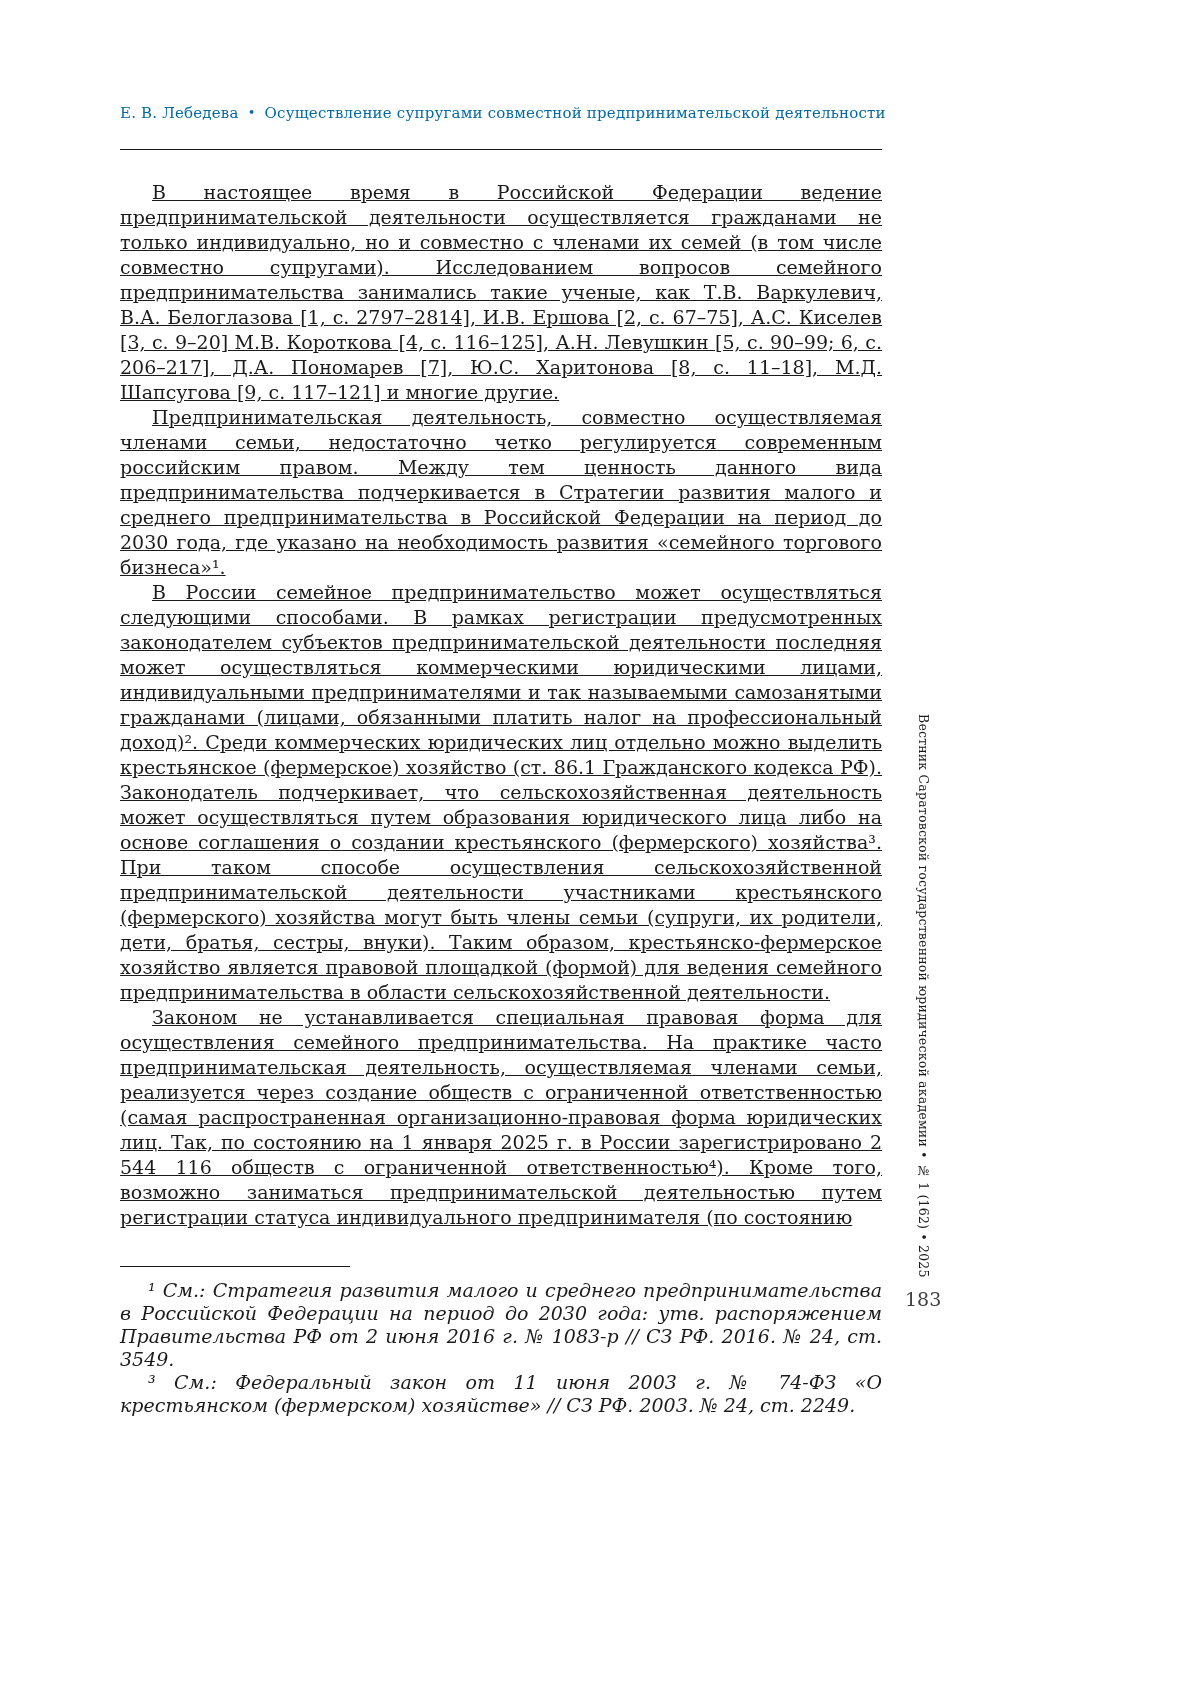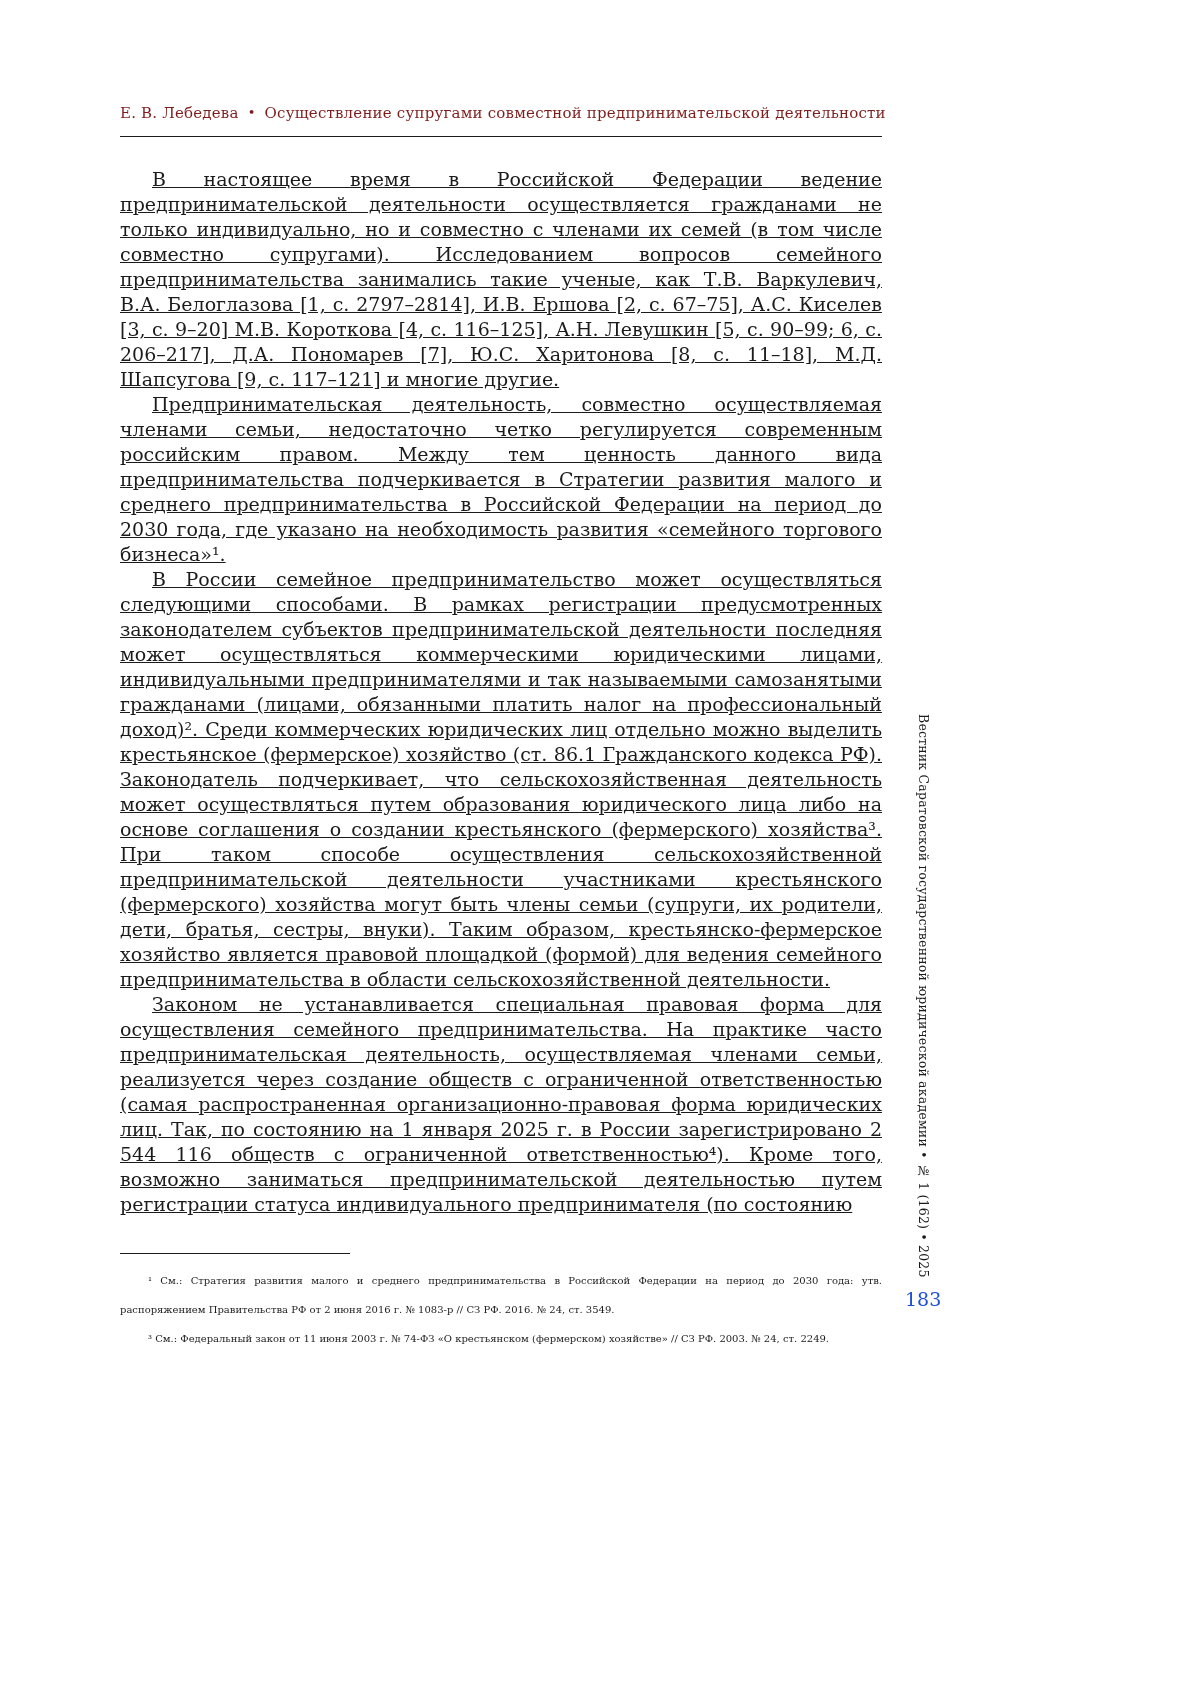--- a/index.html
+++ b/index.html
@@ -18,22 +18,22 @@
   }
   .content-column {
     position: absolute;
     left: 120px;
     top: 104px;
     width: 762px;
   }
   .running-header {
     font-size: 15px;
     letter-spacing: 0.2px;
-    color: #7f1d1d;
-    padding-bottom: 14px;
+    color: #0369a1;
+    padding-bottom: 27px;
     border-bottom: 1.5px solid #1b1b1b;
     white-space: nowrap;
   }
   .running-header .sep {
     display: inline-block;
     margin: 0 9px;
     font-size: 13px;
     vertical-align: 1px;
   }
   .article-body {
@@ -48,23 +48,24 @@
     text-indent: 32px;
   }
   .footnote-rule {
     width: 230px;
     height: 0;
     border: none;
     border-top: 1px solid #1b1b1b;
     margin: 36px 0 12px 0;
   }
   .footnotes {
-    font-size: 10px;
-    line-height: 29px;
+    font-size: 19px;
+    line-height: 23px;
     text-align: justify;
+    font-style: italic;
   }
   .footnotes p {
     margin: 0;
     text-indent: 28px;
   }
   .journal-sidebar {
     position: absolute;
     left: 916px;
     top: 714px;
     height: 500px;
@@ -72,21 +73,21 @@
     font-size: 12.5px;
     letter-spacing: 0.2px;
     color: #1b1b1b;
     white-space: nowrap;
   }
   .page-number {
     position: absolute;
     left: 905px;
     top: 1288px;
     font-size: 19px;
-    color: #1d4ed8;
+    color: #404040;
   }
 </style>
 </head>
 <body>
 
 <div class="page">
 
   <div class="content-column">
 
     <div class="running-header">

